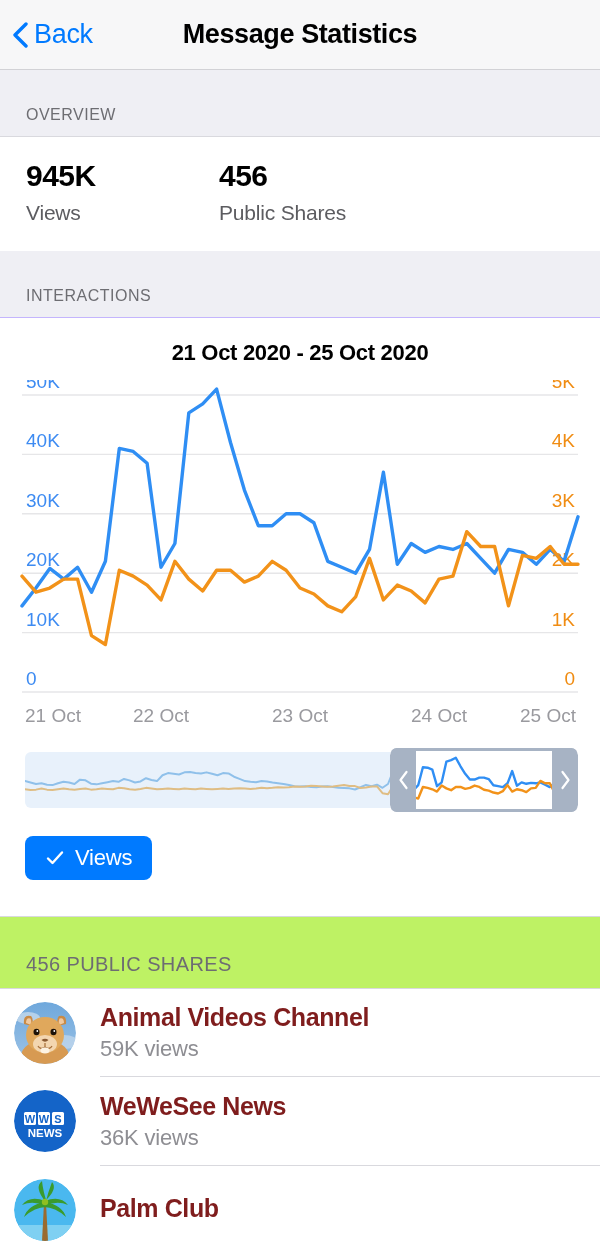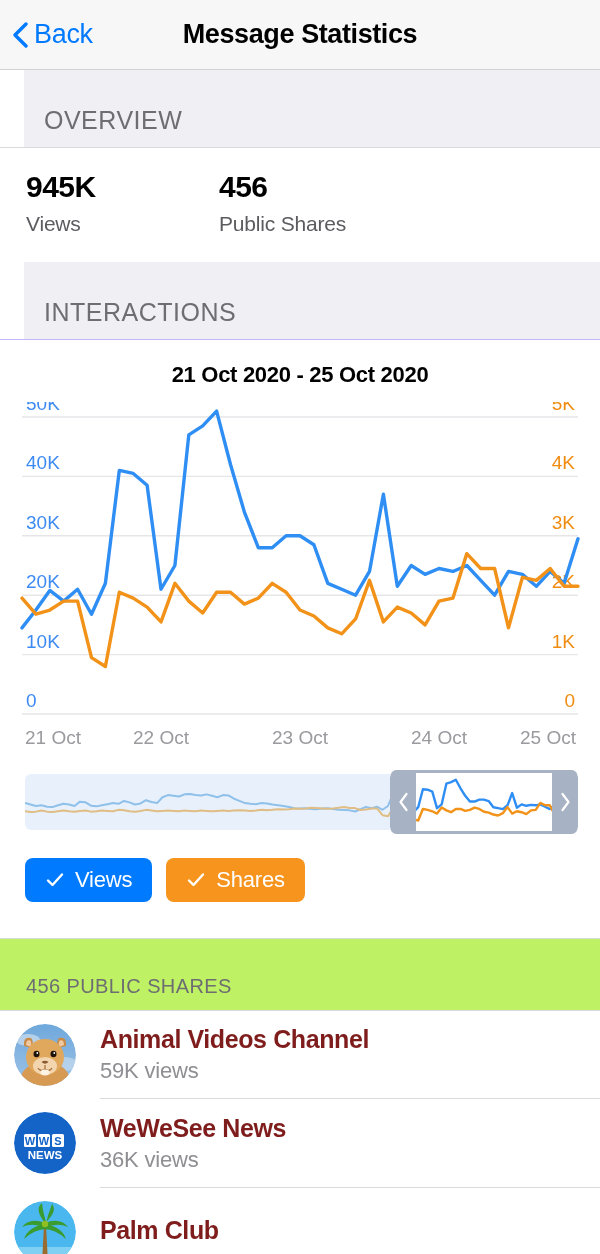--- a/index.html
+++ b/index.html
@@ -41,25 +41,24 @@
     font-size: 27px;
     font-weight: bold;
     color: #000;
     letter-spacing: -0.4px;
     pointer-events: none;
   }
 
   
   .section-header {
     background: #efeff4;
-    padding: 36px 0 12px 20px;
-    font-size: 25px;
+    padding: 36px 0 12px 26px;
+    font-size: 16px;
     color: #6d6d72;
     letter-spacing: 0.5px;
-    margin-left: 24px;
   }
 
   
   .overview {
     background: #ffffff;
     display: flex;
     padding: 20px 0 26px 0;
     border-top: 1px solid #d9d9de;
   }
   .ov-cell { padding-left: 26px; }
@@ -305,28 +304,20 @@
   </div>
 
   <div class="legend-row">
     <button class="legend-btn" id="legend-views" style="background: rgb(0, 122, 255);">
       <span class="check">
         <svg width="20" height="20" viewBox="0 0 20 20">
             <path d="M3 10.5 L7.5 15 L17 4.5" fill="none" stroke="#ffffff" stroke-width="2.4" stroke-linecap="round" stroke-linejoin="round"></path>
           </svg>
       </span>
       <span>Views</span>
-    </button>
-    <button class="legend-btn" id="legend-shares" style="background: rgb(247, 148, 30);">
-      <span class="check">
-        <svg width="20" height="20" viewBox="0 0 20 20">
-            <path d="M3 10.5 L7.5 15 L17 4.5" fill="none" stroke="#ffffff" stroke-width="2.4" stroke-linecap="round" stroke-linejoin="round"></path>
-          </svg>
-      </span>
-      <span>Shares</span>
     </button>
   </div>
 </div>
 
 <div class="shares-header">456 PUBLIC SHARES</div>
 
 <div class="list-wrap">
 
   <div class="share-row">
     <div class="avatar">

